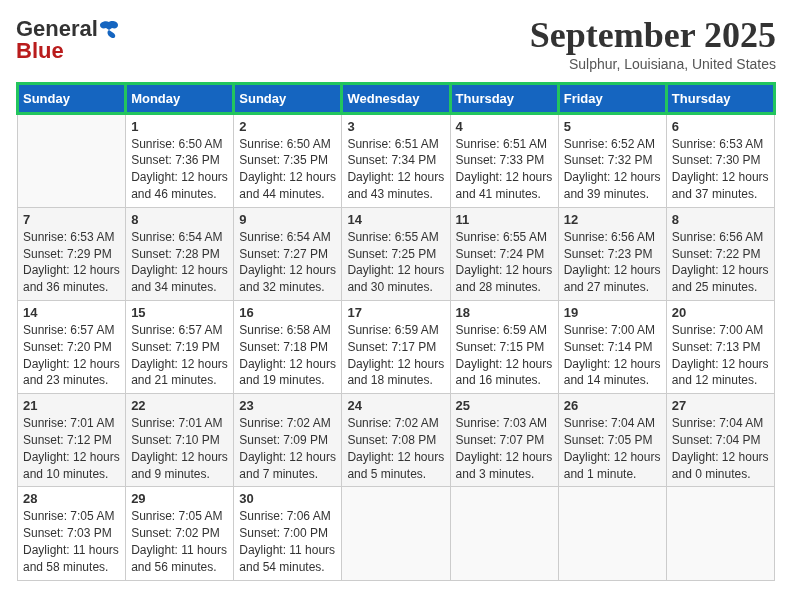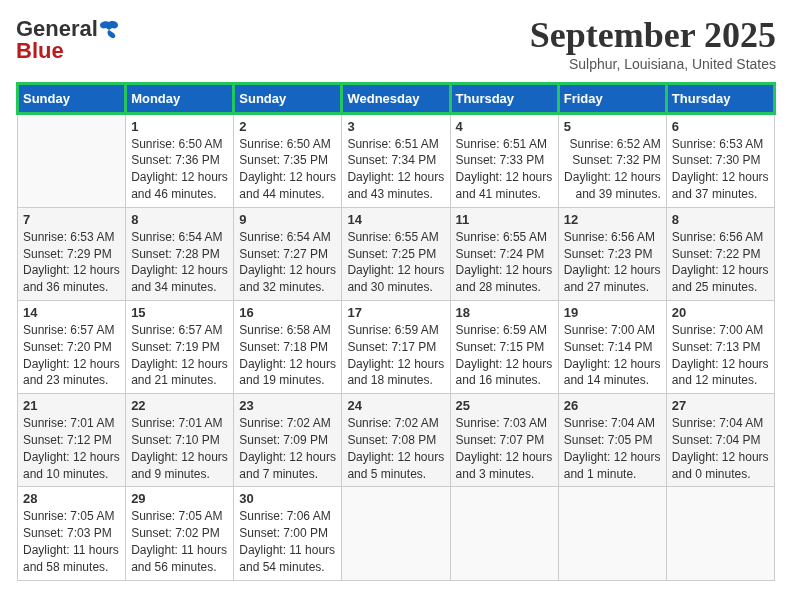--- a/index.html
+++ b/index.html
@@ -133,21 +133,21 @@
         </td>
         <td>
           <span class="day-num">4</span>
           <div class="day-info" style="white-space: pre-line;">Sunrise: 6:51 AM
 Sunset: 7:33 PM
 Daylight: 12 hours
 and 41 minutes.</div>
         </td>
         <td>
           <span class="day-num">5</span>
-          <div class="day-info" style="white-space: pre-line; text-align: right;">Sunrise: 6:52 AM
+          <div class="day-info" style="white-space: pre-line;">Sunrise: 6:52 AM
 Sunset: 7:32 PM
 Daylight: 12 hours
 and 39 minutes.</div>
         </td>
         <td>
           <span class="day-num">6</span>
           <div class="day-info" style="white-space: pre-line;">Sunrise: 6:53 AM
 Sunset: 7:30 PM
 Daylight: 12 hours
 and 37 minutes.</div>

